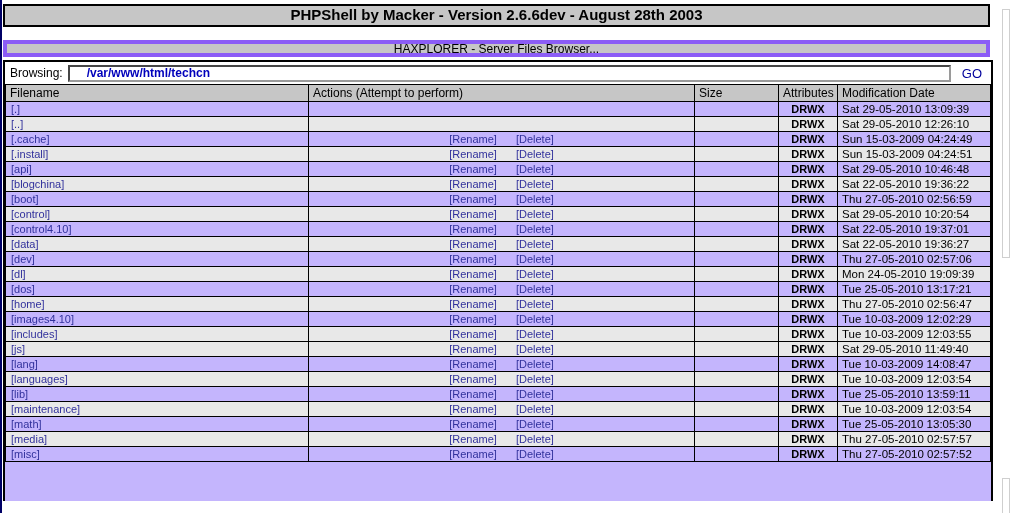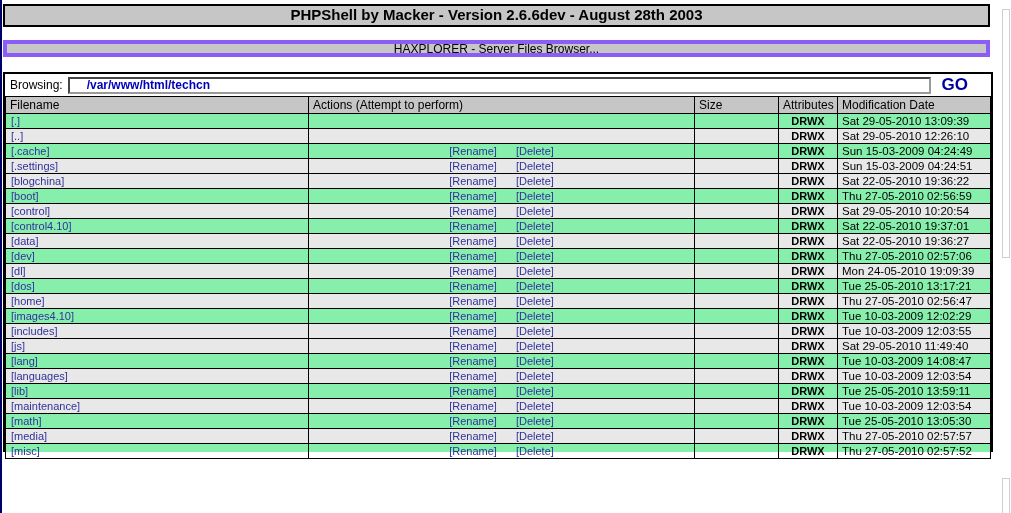--- a/index.html
+++ b/index.html
@@ -24,29 +24,29 @@
   .title-bar{position:absolute;left:3px;top:4px;width:987px;height:23px;
     background:var(--bar-bg);border:2px solid #000;
     display:flex;align-items:flex-start;justify-content:center;
     font-size:15px;font-weight:bold;color:#000;}
   .sub-bar{position:absolute;left:3px;top:40px;width:987px;height:17px;
     background:var(--bar-bg);border:4px solid #8b5cf6;
     display:flex;align-items:center;justify-content:center;
     font-size:12px;color:#000;}
 
   
-  .main-box{position:absolute;left:3px;top:72px;width:990px;height:380px;
-    border:2px solid #000;border-bottom:none;background:#86efac;}
+  .main-box{position:absolute;left:3px;top:60px;width:990px;height:441px;
+    border:2px solid #000;border-bottom:none;background:#c4b5fd;}
 
   .browsing-row{height:22px;display:flex;align-items:center;padding:0 5px;background:#fff;}
   .browsing-label{font-size:12px;color:#000;white-space:nowrap;}
   .path-input{flex:1;height:17px;margin-left:5px;border:2px inset #9a9a9a;background:#fff;
     font-family:"Liberation Sans","DejaVu Sans",sans-serif;
     font-size:12px;font-weight:bold;color:var(--path-color);padding:0 17px;}
-  .go-link{margin-left:11px;margin-right:18px;font-size:17px;font-weight:bold;
+  .go-link{margin-left:11px;margin-right:4px;font-size:13px;font-weight:normal;
     color:var(--go-color);text-decoration:none;}
 
   table.files{width:100%;border-collapse:collapse;table-layout:fixed;}
   table.files th{
     background:var(--bar-bg);border:1px solid var(--table-border);
     font-size:12px;font-weight:normal;text-align:left;
     height:17px;padding:0 0 0 4px;white-space:nowrap;overflow:hidden;color:#000;}
   table.files td{
     border:1px solid var(--table-border);height:15px;
     font-size:11px;white-space:nowrap;overflow:hidden;padding:0;color:#000;}
@@ -121,25 +121,32 @@
             <td class="c-date">Sat 29-05-2010 12:26:10</td>
           </tr>
           <tr>
             <td class="c-file"><a href="#">[.cache]</a></td>
             <td class="c-act"><a href="#">[Rename]</a><a class="gap" href="#">[Delete]</a></td>
             <td class="c-size"></td>
             <td class="c-attr">DRWX</td>
             <td class="c-date">Sun 15-03-2009 04:24:49</td>
           </tr>
           <tr class="alt">
-            <td class="c-file"><a href="#">[.settings]</a></td>
+            <td class="c-file"><a href="#">[.install]</a></td>
             <td class="c-act"><a href="#">[Rename]</a><a class="gap" href="#">[Delete]</a></td>
             <td class="c-size"></td>
             <td class="c-attr">DRWX</td>
             <td class="c-date">Sun 15-03-2009 04:24:51</td>
+          </tr>
+          <tr>
+            <td class="c-file"><a href="#">[api]</a></td>
+            <td class="c-act"><a href="#">[Rename]</a><a class="gap" href="#">[Delete]</a></td>
+            <td class="c-size"></td>
+            <td class="c-attr">DRWX</td>
+            <td class="c-date">Sat 29-05-2010 10:46:48</td>
           </tr>
           <tr class="alt">
             <td class="c-file"><a href="#">[blogchina]</a></td>
             <td class="c-act"><a href="#">[Rename]</a><a class="gap" href="#">[Delete]</a></td>
             <td class="c-size"></td>
             <td class="c-attr">DRWX</td>
             <td class="c-date">Sat 22-05-2010 19:36:22</td>
           </tr>
           <tr>
             <td class="c-file"><a href="#">[boot]</a></td>

